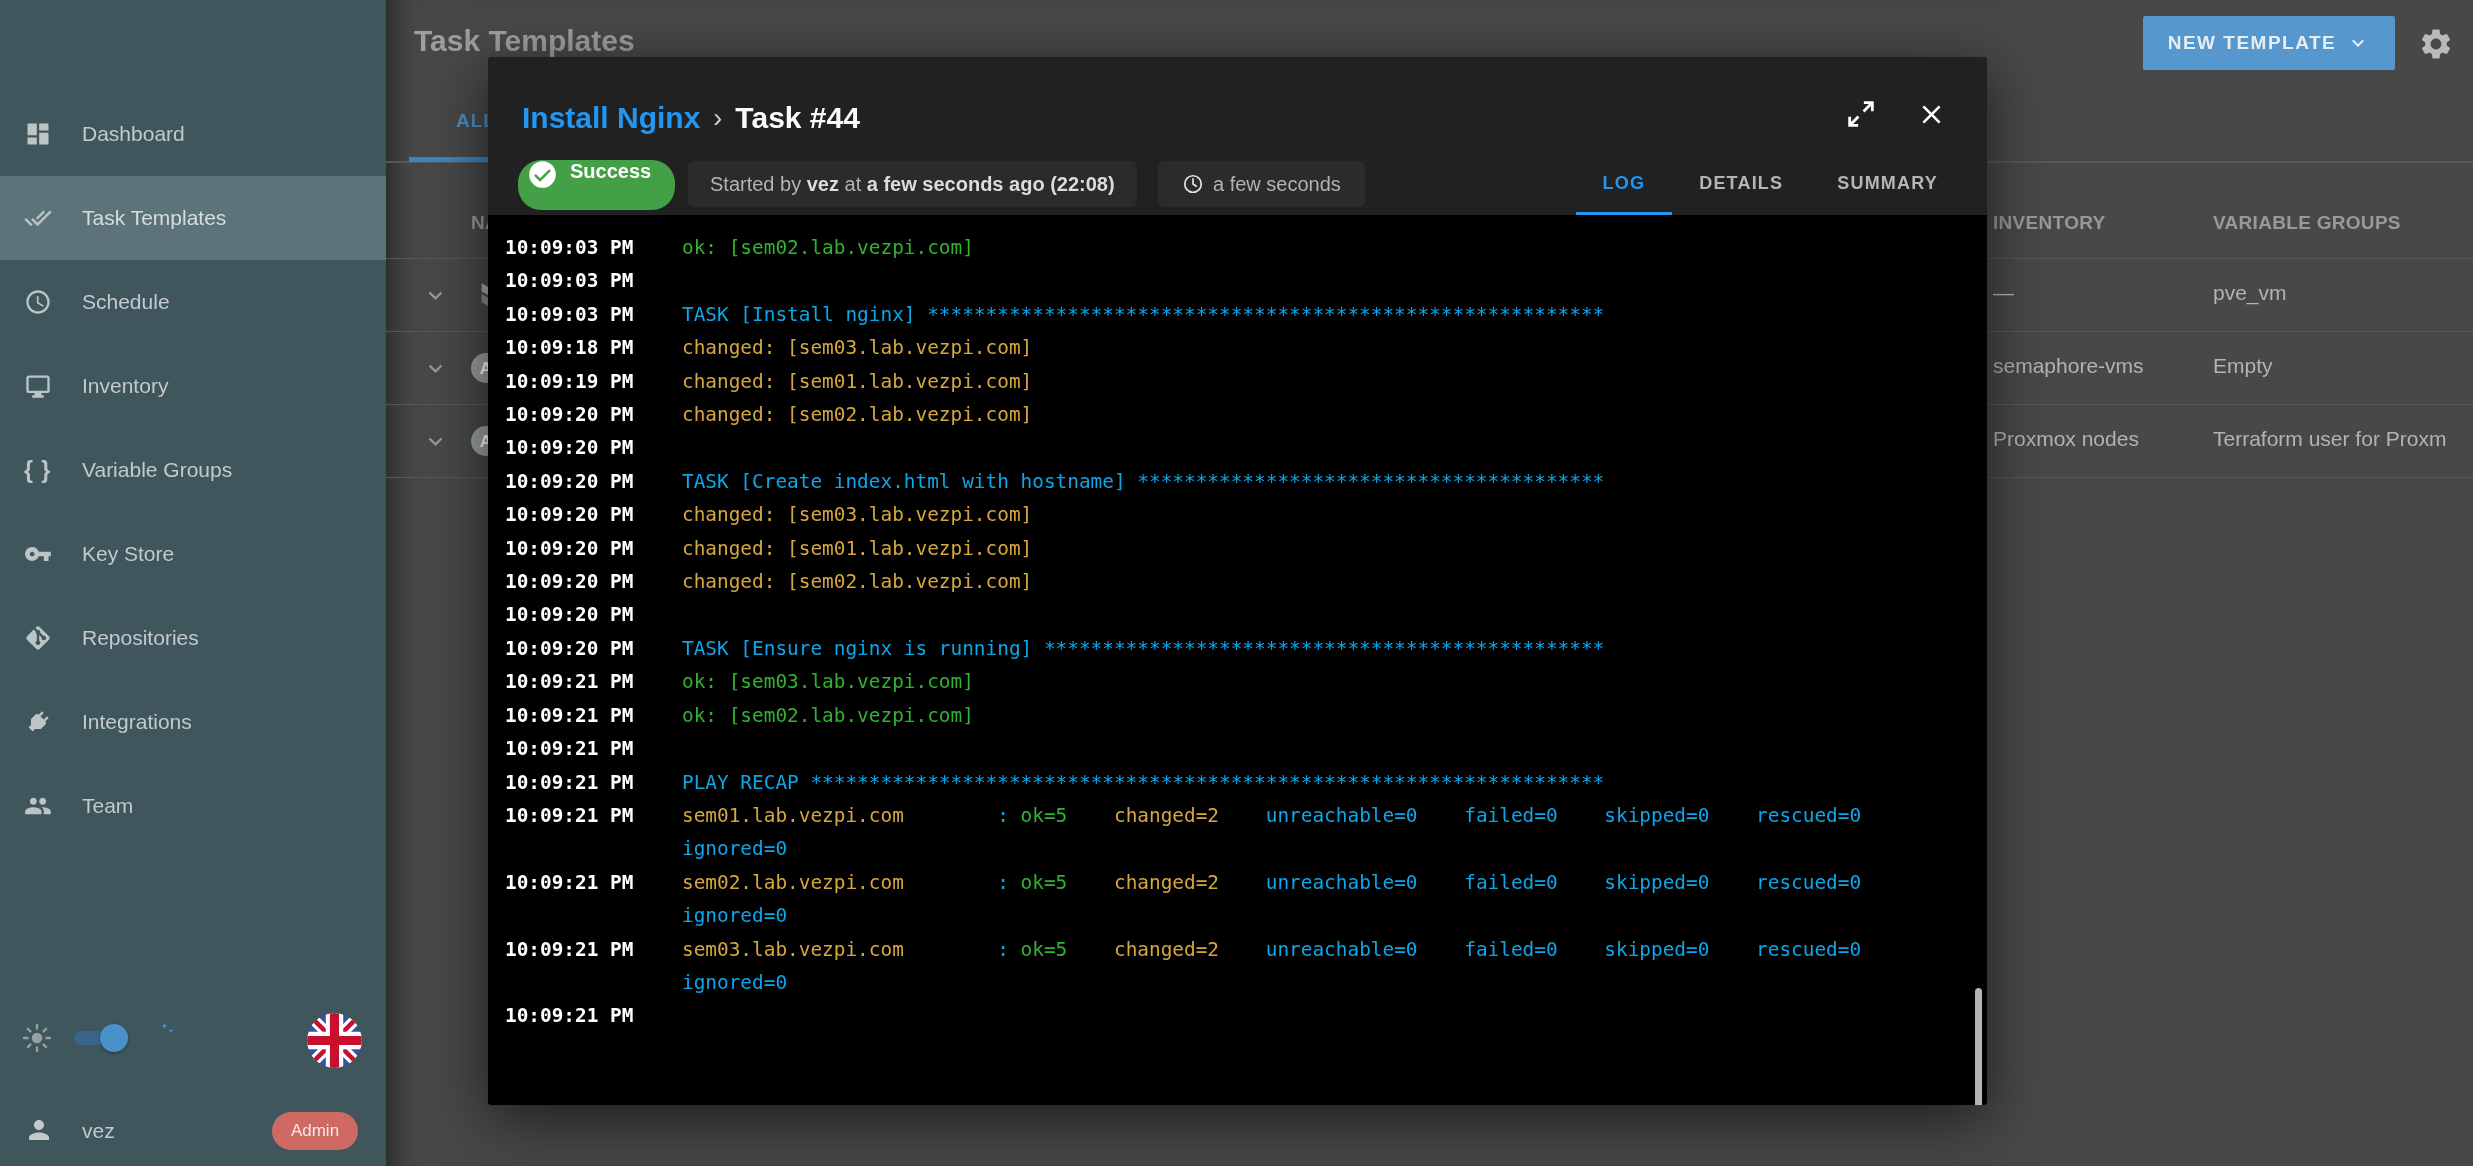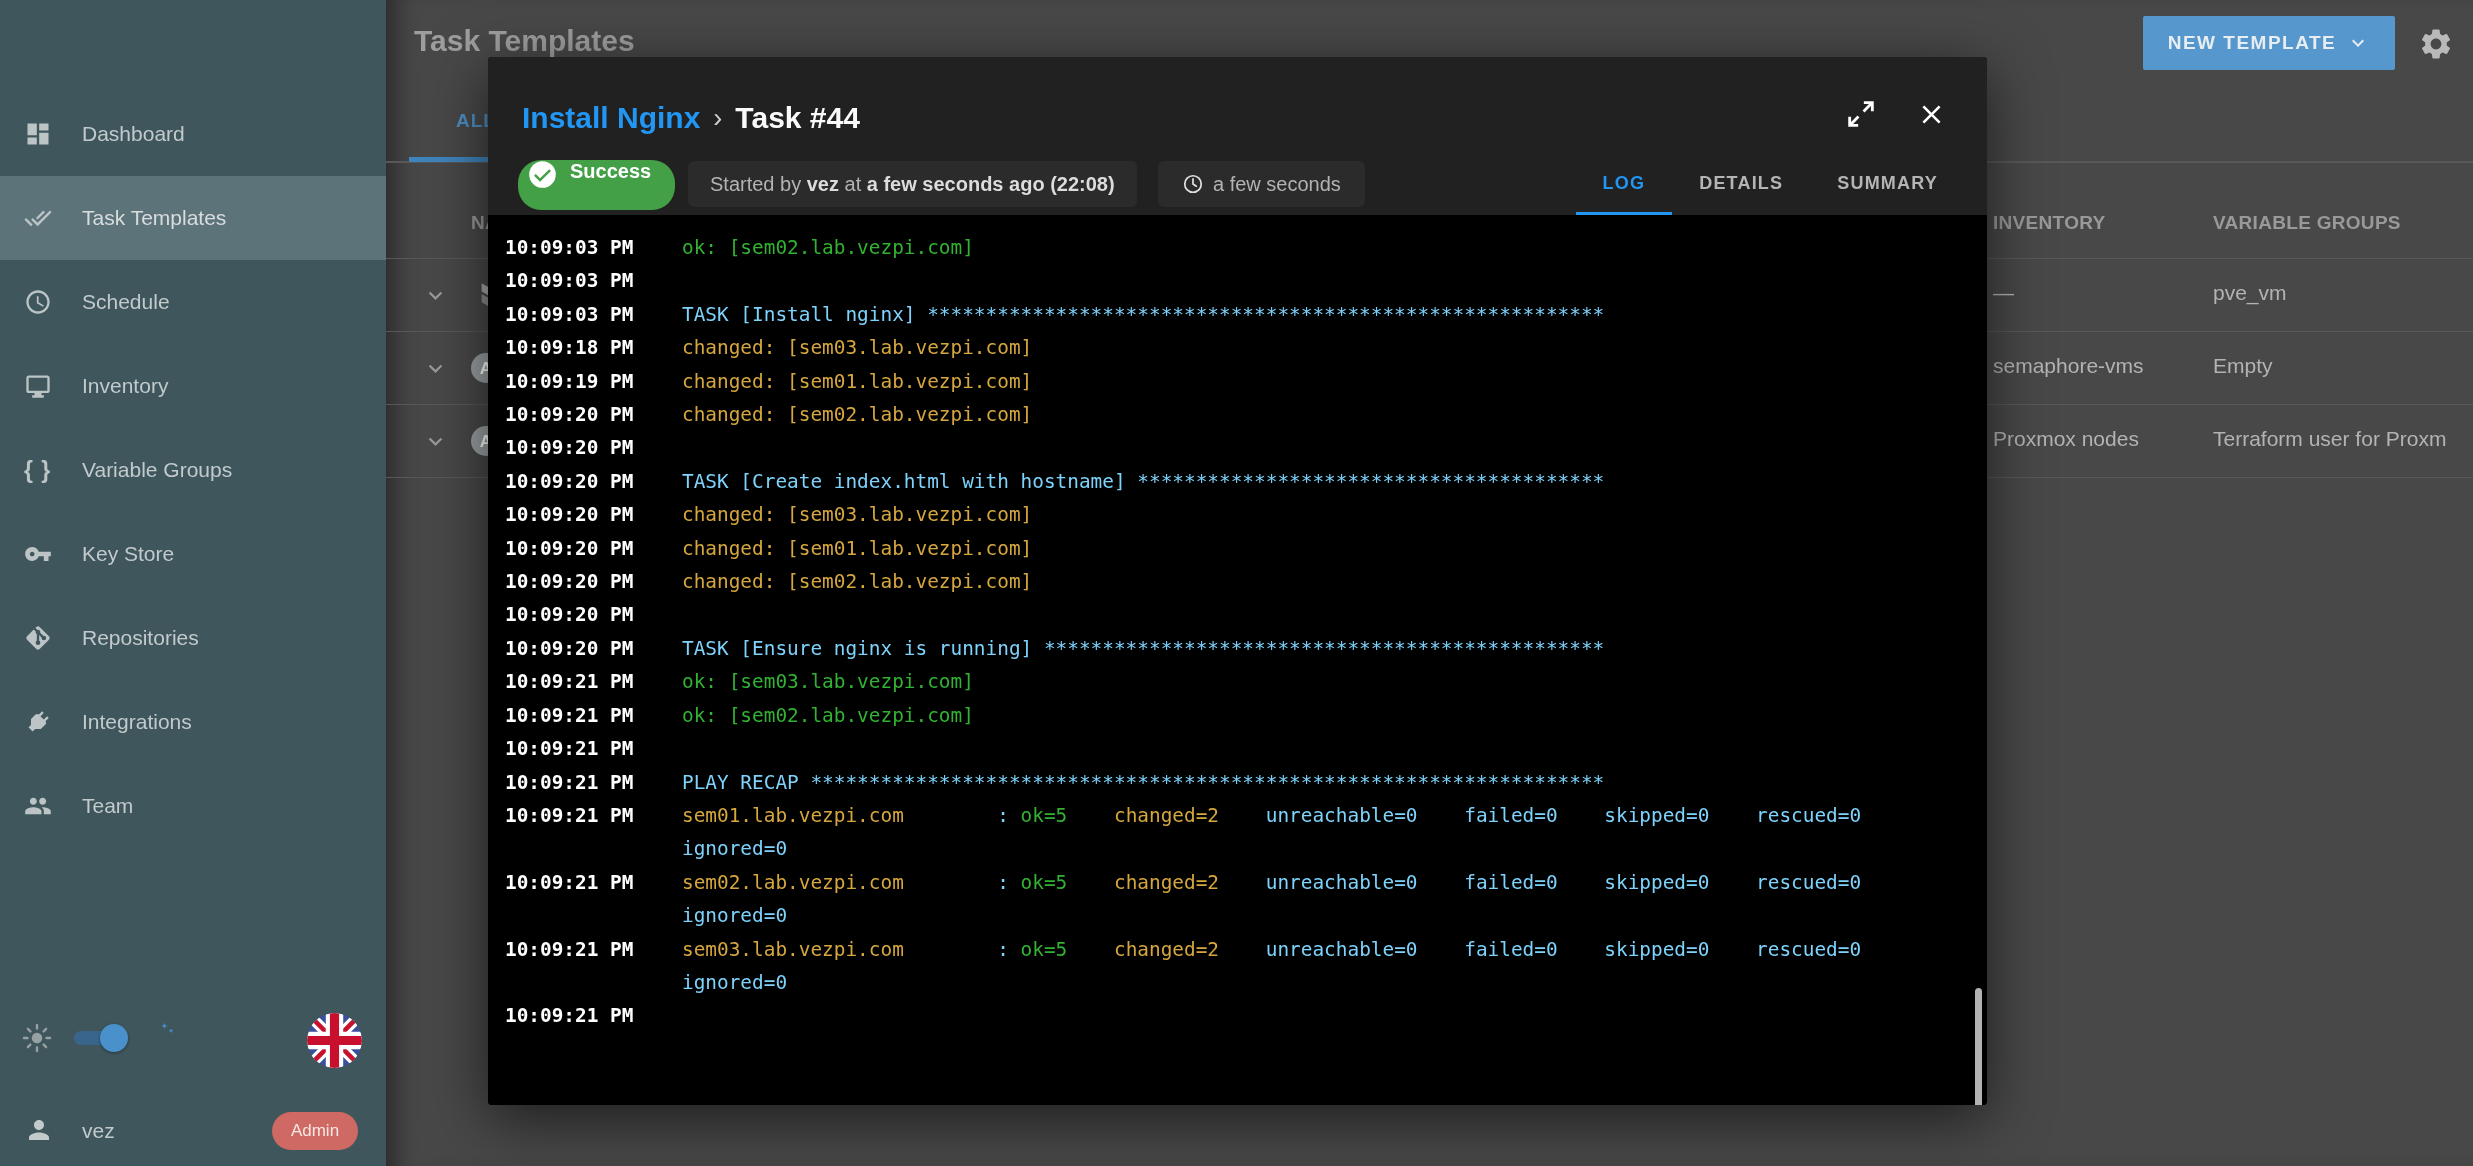--- a/index.html
+++ b/index.html
@@ -83,21 +83,21 @@
   .mtabs{position:absolute;right:22px;top:98px;height:60px;display:flex;}
   .mtab{display:flex;align-items:center;justify-content:center;padding:0 27px;font-size:18px;font-weight:bold;
         letter-spacing:1.2px;color:#b5b5b5;cursor:pointer;border-bottom:3px solid transparent;}
   .mtab.active{color:#2196f3;border-bottom-color:#2196f3;}
 
   .log{position:absolute;left:0;top:158px;right:0;bottom:0;background:#000;overflow:hidden;
        font-family:"DejaVu Sans Mono",monospace;font-size:19.4px;line-height:33.4px;}
   .log-inner{padding:16px 0 0 17px;}
   .log-row{white-space:pre;}
   .ts{display:inline-block;width:129px;margin-right:48px;font-weight:bold;color:#fff;}
-  .lw{color:#7dd3fc;margin-top:32px;} .lg{color:#32b232;} .ly{color:#d6a73e;}
+  .lw{color:#0ea5e9;margin-top:32px;} .lg{color:#32b232;} .ly{color:#d6a73e;}
   .scroll-thumb{position:absolute;right:5px;top:773px;width:7px;height:272px;border-radius:4px;background:#b3b3b3;cursor:pointer;}
 </style>
 </head>
 <body>
 
 <div class="app">
 
   <div class="sidebar">
     <div class="side-nav" id="sideNav">
         <div class="side-item">

